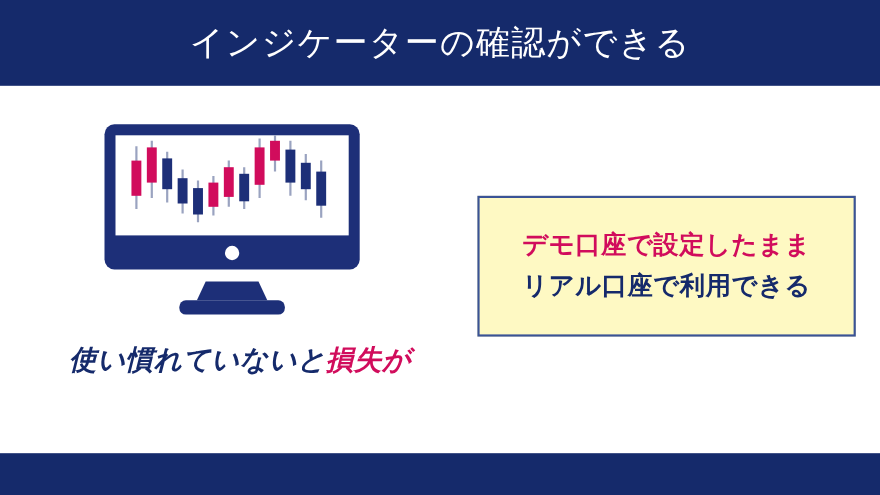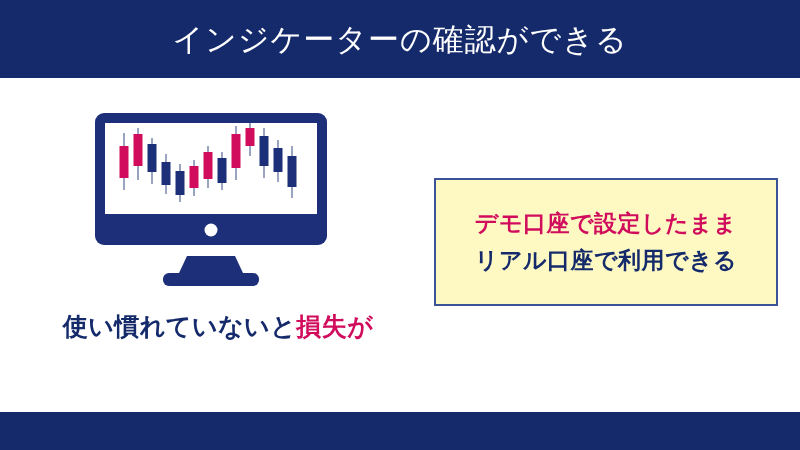--- a/index.html
+++ b/index.html
@@ -52,20 +52,21 @@
   .left-caption {
     position:absolute;
     left:18px; top:308px;
     width:400px;
     text-align:center;
     font-size:25px;
     font-weight:700;
     line-height:1.55;
     letter-spacing:0.5px;
     font-family:"DejaVu Sans","Liberation Sans",sans-serif;
+    font-style:italic;
   }
   .left-caption .ln { display:block; white-space:nowrap; }
   .navy  { color:#152a6b; }
   .crimson { color:#d10c5c; }
 
   
   .callout-box {
     position:absolute;
     left:434px; top:178px;
     width:344px; height:128px;

